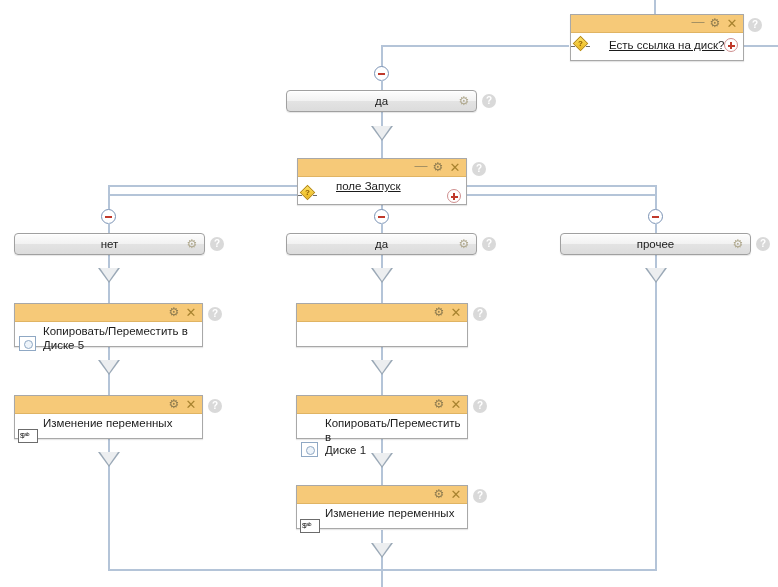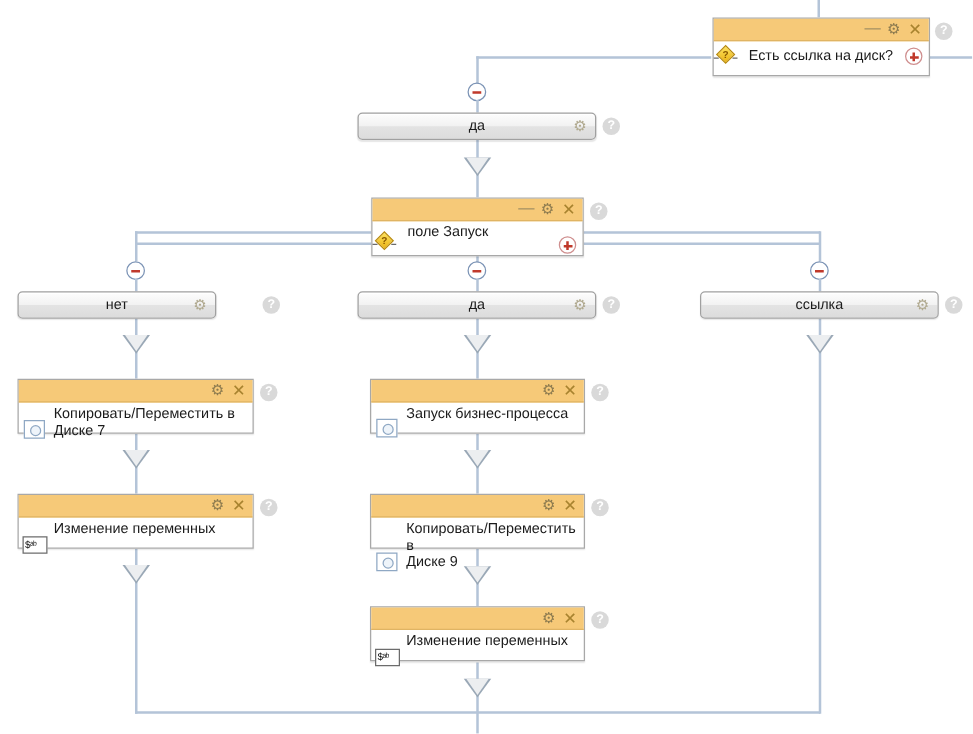--- a/index.html
+++ b/index.html
@@ -95,21 +95,21 @@
     position:relative;
     padding:3px 4px 4px 4px;
     min-height:26px;
   }
   .node .label{
     font-size:11.5px;
     color:#1b1b1b;
     line-height:13.5px;
     display:block;
   }
-  .cond .label{margin-left:24px;}
+  .cond .label{margin-left:34px;text-decoration:underline;}
   .act  .label{margin-left:24px;}
 
   
   .ic-cond{
     position:absolute;
     left:3px;top:9px;
     width:15px;height:15px;
   }
   .ic-cond .dia{
     position:absolute;left:1px;top:1px;
@@ -326,47 +326,47 @@
           <span class="tickR"></span>
         <span class="dia"></span>
           <span class="qm">?</span>
       </span>
       <span class="label">поле Запуск</span>
       <span class="plus" style="top:12px;"></span>
     </div>
   </div>
   <span class="help" style="left:472px;top:162px;">?</span>
 
-  <div class="pill" style="left:14px;top:233px;width:159px;">
+  <div class="pill" style="left:14px;top:233px;width:191px;">
     <span class="ptext">нет</span>
     <span class="pgear">⚙</span>
   </div>
   <span class="help" style="left:210px;top:237px;">?</span>
 
   <div class="pill" style="left:286px;top:233px;width:191px;">
     <span class="ptext">да</span>
     <span class="pgear">⚙</span>
   </div>
   <span class="help" style="left:482px;top:237px;">?</span>
 
   <div class="pill" style="left:560px;top:233px;width:191px;">
-    <span class="ptext">ссылка</span>
+    <span class="ptext">прочее</span>
     <span class="pgear">⚙</span>
   </div>
   <span class="help" style="left:756px;top:237px;">?</span>
 
   <div class="node act action" style="left:14px;top:303px;width:189px;height:44px;">
     <div class="titlebar">
       <span class="tb-btn tb-gear">⚙</span>
       <span class="tb-btn tb-close">✕</span>
     </div>
     <div class="body">
       <span class="ic-act circle"></span>
       <span class="label">Копировать/Переместить в</span>
-      <span class="label">Диске 7</span>
+      <span class="label">Диске 5</span>
     </div>
   </div>
   <span class="help" style="left:208px;top:307px;">?</span>
 
   <div class="node act action" style="left:14px;top:395px;width:189px;height:44px;">
     <div class="titlebar">
       <span class="tb-btn tb-gear">⚙</span>
       <span class="tb-btn tb-close">✕</span>
     </div>
     <div class="body">
@@ -374,36 +374,32 @@
       <span class="label">Изменение переменных</span>
     </div>
   </div>
   <span class="help" style="left:208px;top:399px;">?</span>
 
   <div class="node act action" style="left:296px;top:303px;width:172px;height:44px;">
     <div class="titlebar">
       <span class="tb-btn tb-gear">⚙</span>
       <span class="tb-btn tb-close">✕</span>
     </div>
-    <div class="body">
-      <span class="ic-act circle"></span>
-      <span class="label">Запуск бизнес-процесса</span>
-    </div>
   </div>
   <span class="help" style="left:473px;top:307px;">?</span>
 
   <div class="node act action" style="left:296px;top:395px;width:172px;height:44px;">
     <div class="titlebar">
       <span class="tb-btn tb-gear">⚙</span>
       <span class="tb-btn tb-close">✕</span>
     </div>
     <div class="body">
       <span class="ic-act circle"></span>
       <span class="label">Копировать/Переместить в</span>
-      <span class="label">Диске 9</span>
+      <span class="label">Диске 1</span>
     </div>
   </div>
   <span class="help" style="left:473px;top:399px;">?</span>
 
   <div class="node act action" style="left:296px;top:485px;width:172px;height:44px;">
     <div class="titlebar">
       <span class="tb-btn tb-gear">⚙</span>
       <span class="tb-btn tb-close">✕</span>
     </div>
     <div class="body">

